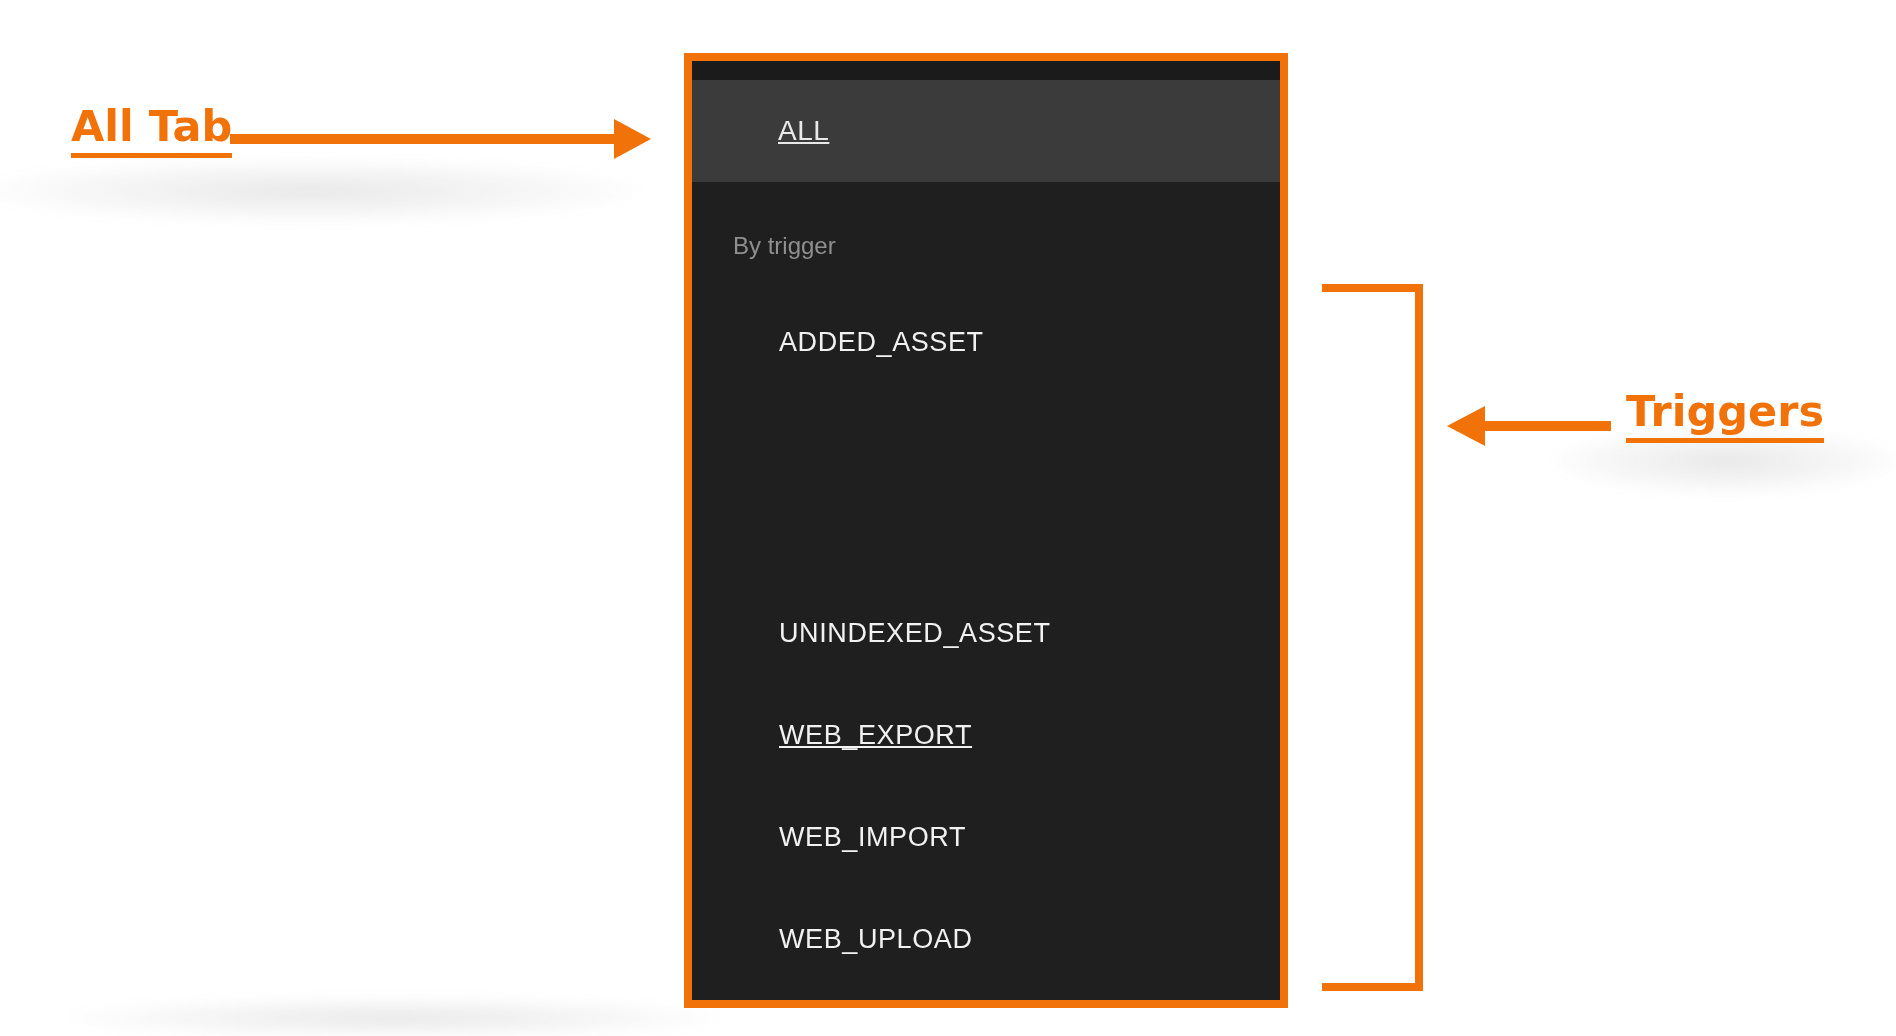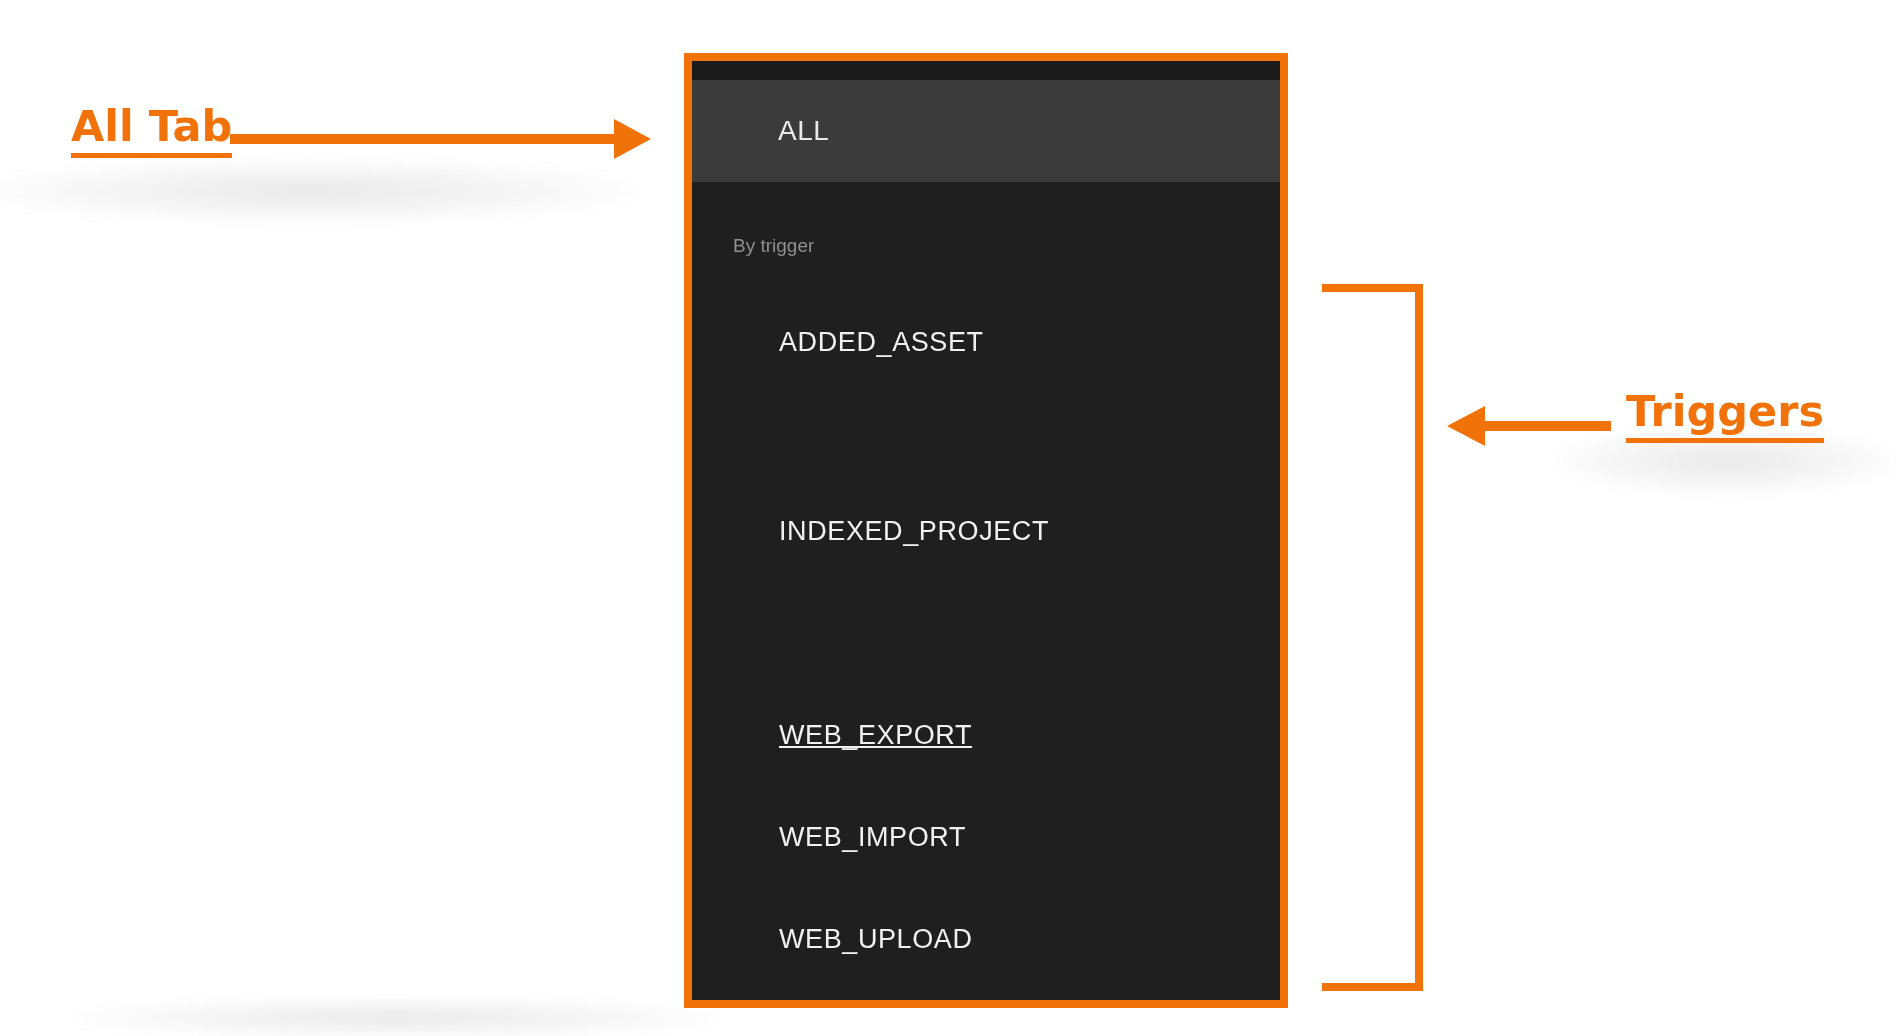--- a/index.html
+++ b/index.html
@@ -95,26 +95,27 @@
     position: absolute;
     left: 0; top: 19px; width: 100%; height: 102px;
     background: var(--row-highlight);
     display: flex;
     align-items: center;
     padding-left: 86px;
     font-size: 28px;
     letter-spacing: 0.5px;
     color: var(--tab-text);
     cursor: pointer;
+    text-decoration: underline;
   }
 
   .section-label {
     position: absolute;
     left: 41px; top: 171px;
-    font-size: 19px;
+    font-size: 24px;
     line-height: 28px;
     color: var(--section-text);
   }
 
   .menu-item {
     position: absolute;
     left: 87px;
     height: 34px;
     line-height: 34px;
     font-size: 27px;
@@ -144,21 +145,21 @@
 
 <div class="panel">
   <div class="panel-inner">
     <div class="panel-strip"></div>
 
     <div class="tab-all">ALL</div>
 
     <div class="section-label">By trigger</div>
 
     <div class="menu-item mi-0">ADDED_ASSET</div>
-    <div class="menu-item mi-2">INDEXED_PROJECT</div>
+    <div class="menu-item mi-3">UNINDEXED_ASSET</div>
     <div class="menu-item mi-4">WEB_EXPORT</div>
     <div class="menu-item mi-5">WEB_IMPORT</div>
     <div class="menu-item mi-6">WEB_UPLOAD</div>
   </div>
 </div>
 
 <div class="bracket"></div>
 
 <div class="arrow-head arrow-head-left"></div>
 <div class="arrow-line arrow-line-triggers"></div>

